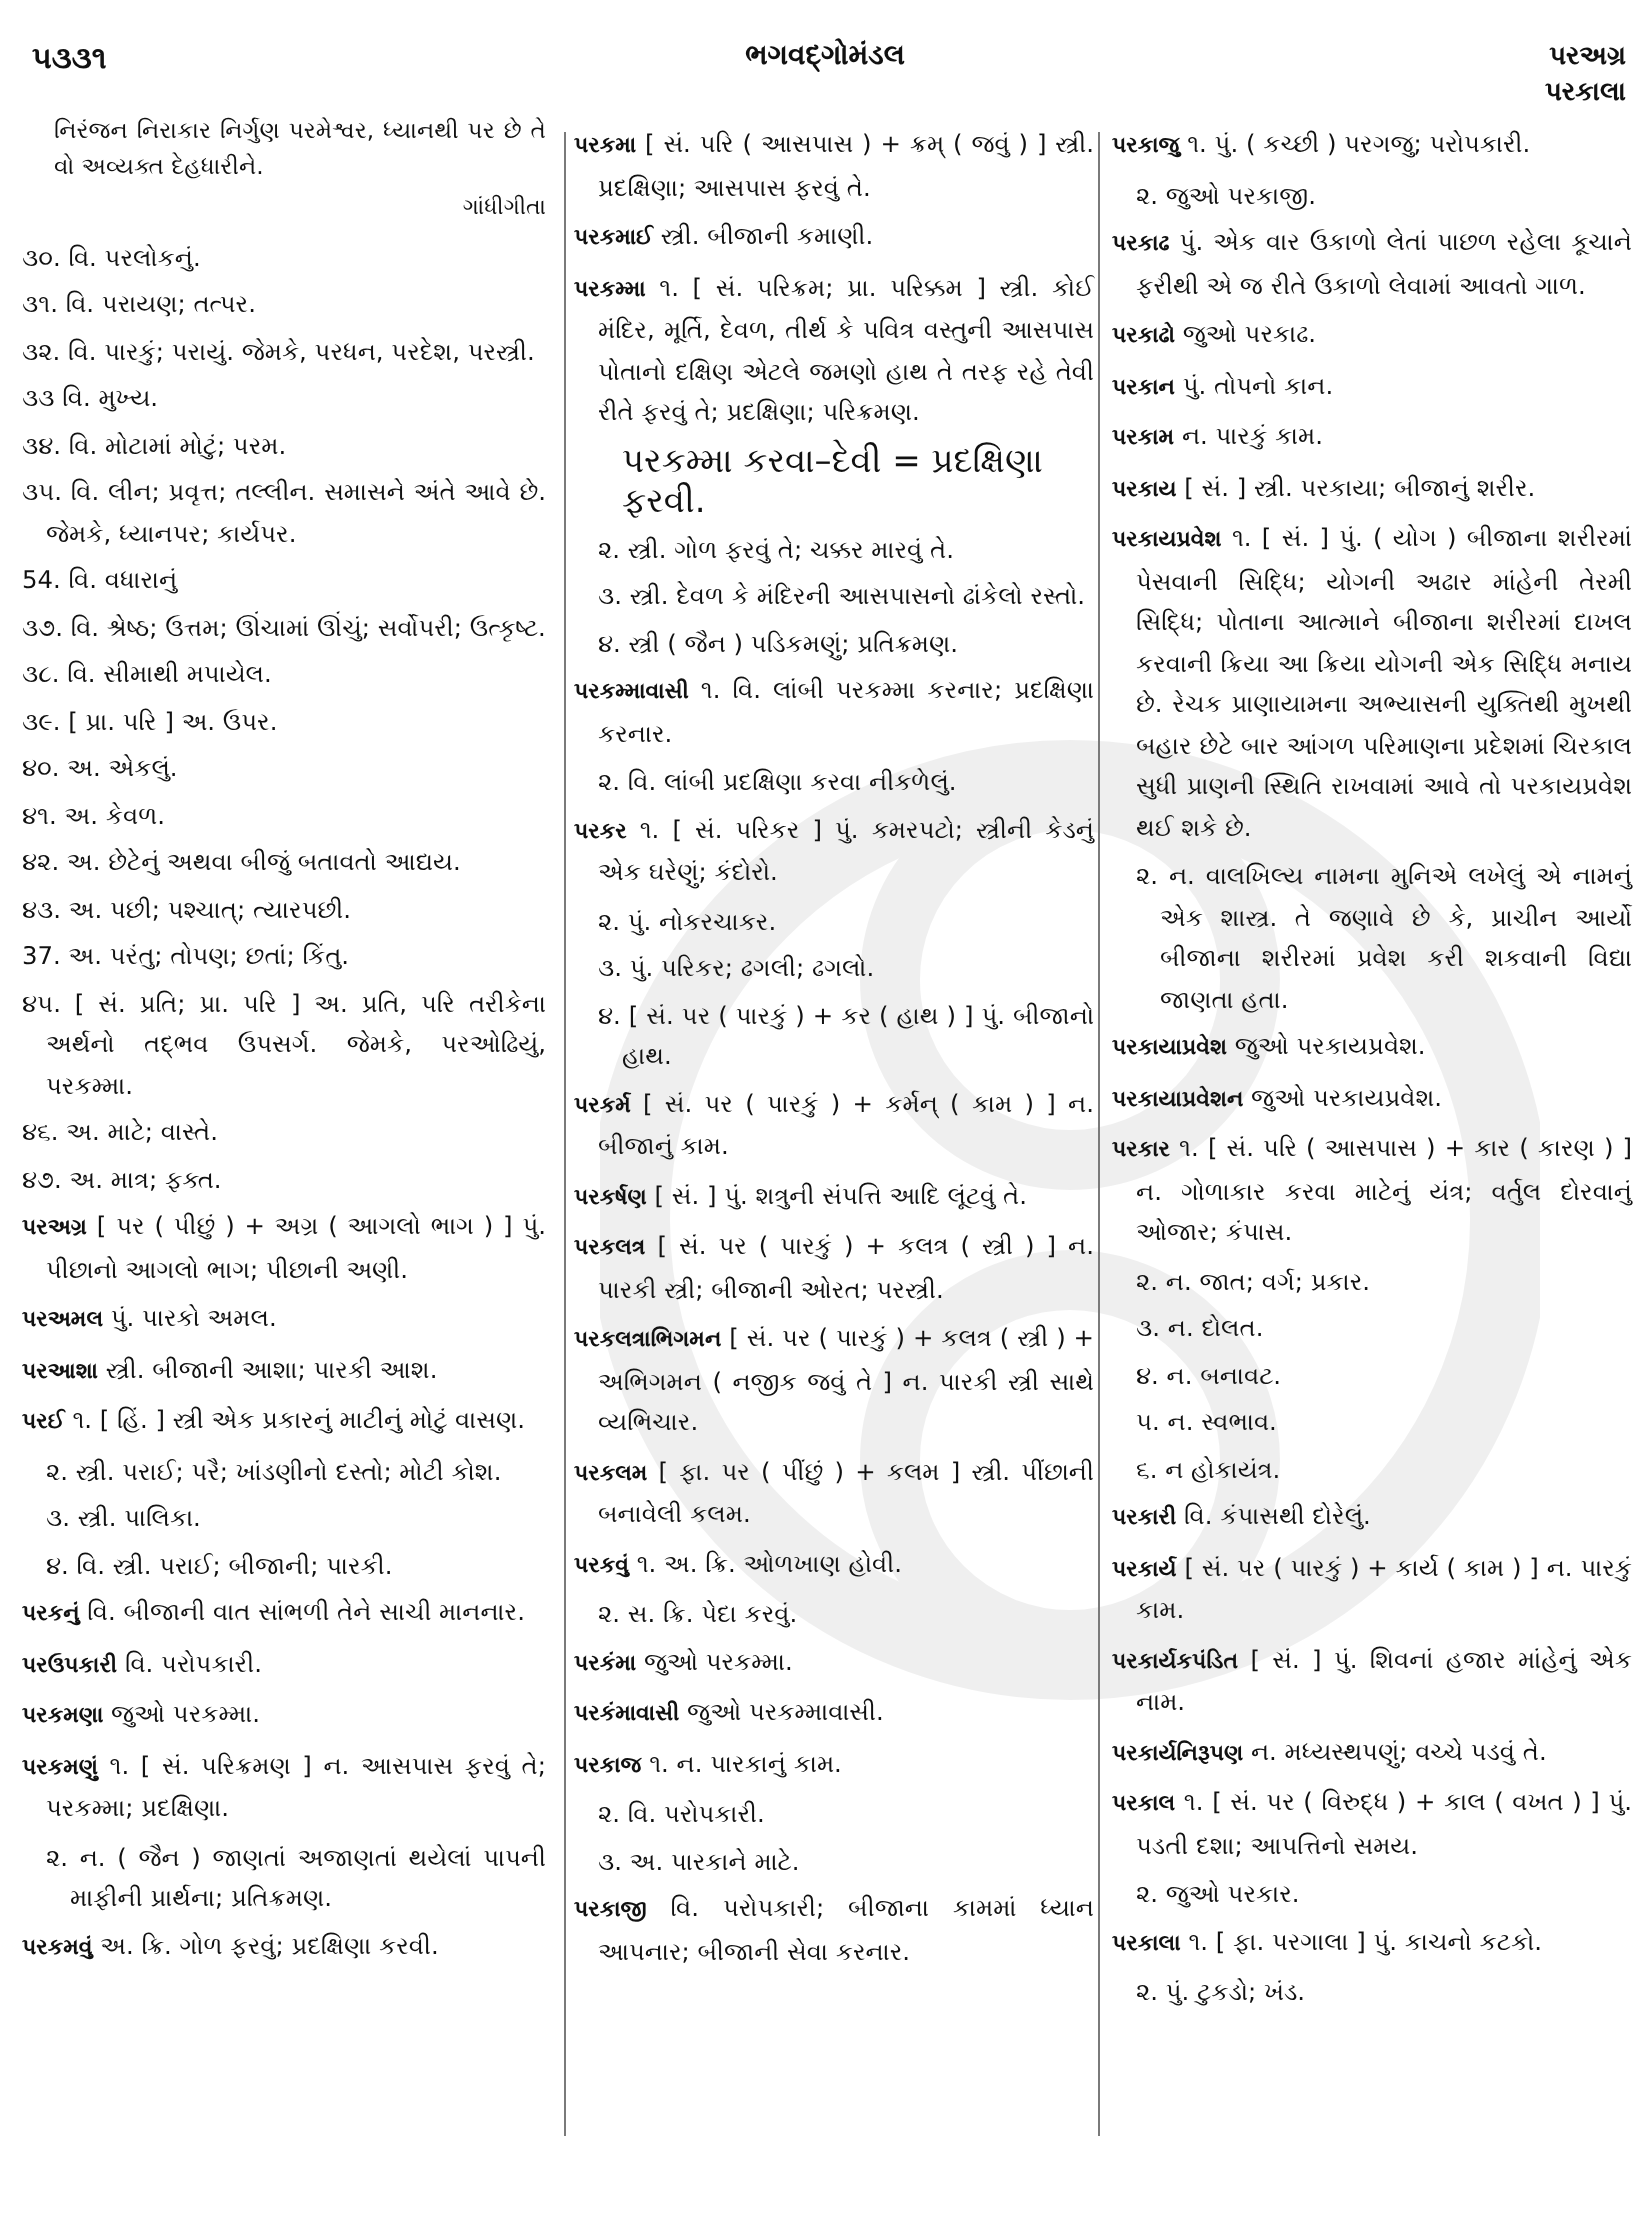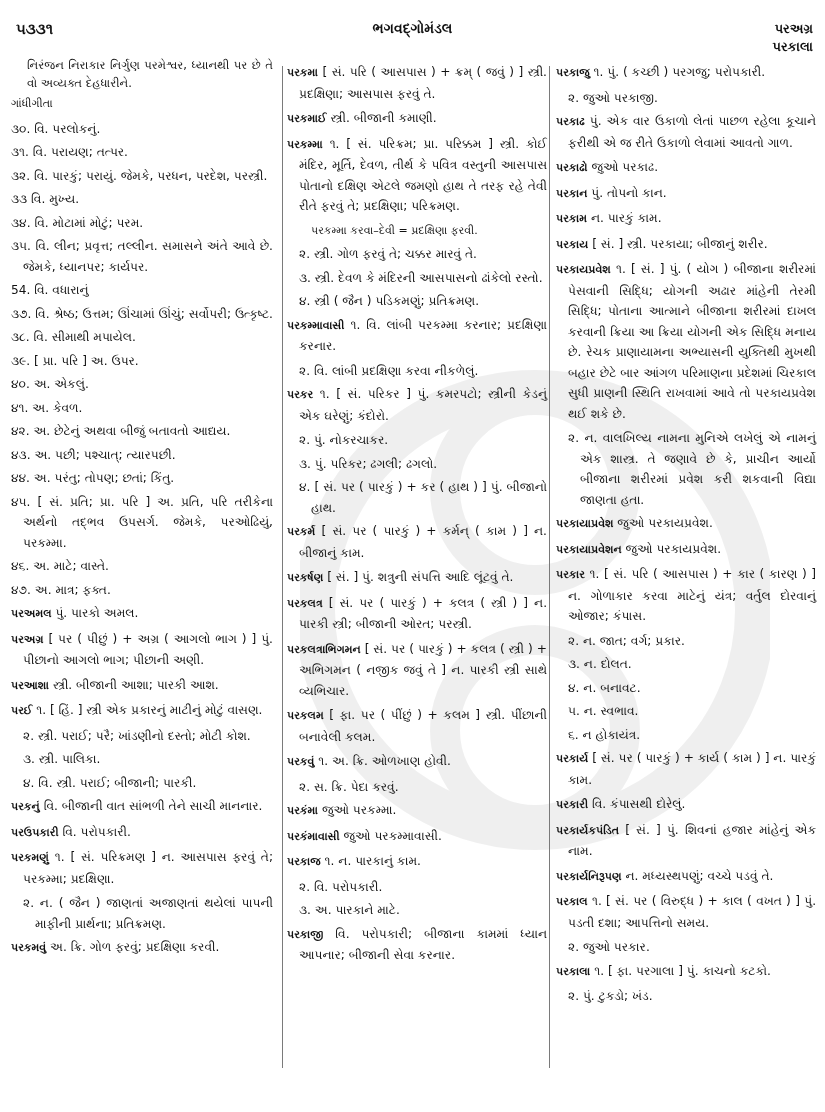--- a/index.html
+++ b/index.html
@@ -41,22 +41,22 @@
     .divider {
       position: absolute; width: 1px; background: #7a7a7a;
     }
     .div-1 { left: 282px; top: 66px; height: 1002px; }
     .div-2 { left: 549px; top: 66px; height: 1002px; }
     .entry { padding-left: 12px; text-indent: -12px; margin-bottom: 4px; text-align: justify; }
     .sense { padding-left: 12px; text-indent: -12px; margin-bottom: 3px; text-align: justify; }
     .sense-in { padding-left: 24px; text-indent: -12px; margin-bottom: 3px; text-align: justify; }
     .hw { font-weight: bold; font-size: 11px; }
     .quote { padding-left: 16px; margin-top: 12px; margin-bottom: 2px; text-align: justify; font-size: 11.6px; line-height: 18px; }
-    .quote-src { font-size: 11px; margin-bottom: 4px; }
-    .idiom { padding-left: 24px; margin-bottom: 3px; font-size: 11px; }
+    .quote-src { text-align: right; font-size: 11px; margin-bottom: 4px; }
+    .idiom { padding-left: 24px; margin-bottom: 3px; font-size: 17px; }
   </style>
 </head>
 <body>
 
 <svg class="watermark" viewBox="0 0 470 700">
   <circle cx="235" cy="350" r="220" fill="none" stroke="#000" stroke-width="40"></circle>
   <circle cx="235" cy="230" r="90" fill="none" stroke="#000" stroke-width="30"></circle>
   <circle cx="235" cy="470" r="90" fill="none" stroke="#000" stroke-width="30"></circle>
 </svg>
 
@@ -82,34 +82,35 @@
   <div class="sense">૩૪. વિ. મોટામાં મોટું; પરમ.</div>
   <div class="sense">૩૫. વિ. લીન; પ્રવૃત્ત; તલ્લીન. સમાસને અંતે આવે છે. જેમકે, ધ્યાનપર; કાર્યપર.</div>
   <div class="sense">54. વિ. વધારાનું</div>
   <div class="sense">૩૭. વિ. શ્રેષ્ઠ; ઉત્તમ; ઊંચામાં ઊંચું; સર્વોપરી; ઉત્કૃષ્ટ.</div>
   <div class="sense">૩૮. વિ. સીમાથી મપાયેલ.</div>
   <div class="sense">૩૯. [ પ્રા. પરિ ] અ. ઉપર.</div>
   <div class="sense">૪૦. અ. એકલું.</div>
   <div class="sense">૪૧. અ. કેવળ.</div>
   <div class="sense">૪૨. અ. છેટેનું અથવા બીજું બતાવતો આદ્યય.</div>
   <div class="sense">૪૩. અ. પછી; પશ્ચાત્; ત્યારપછી.</div>
-  <div class="sense">૪૪. અ. પરંતુ; તોપણ; છતાં; કિંતુ.</div>
+  <div class="sense">37. અ. પરંતુ; તોપણ; છતાં; કિંતુ.</div>
   <div class="sense">૪૫. [ સં. પ્રતિ; પ્રા. પરિ ] અ. પ્રતિ, પરિ તરીકેના અર્થનો તદ્ભવ ઉપસર્ગ. જેમકે, પરઓઢિયું, પરકમ્મા.</div>
   <div class="sense">૪૬. અ. માટે; વાસ્તે.</div>
   <div class="sense">૪૭. અ. માત્ર; ફક્ત.</div>
 
+  <div class="entry"><span class="hw">પરઅગ્ર</span> <span>[ પર ( પીછું ) + અગ્ર ( આગલો ભાગ ) ] પું. પીછાનો આગલો ભાગ; પીછાની અણી.</span></div>
   <div class="entry"><span class="hw">પરઅમલ</span> <span>પું. પારકો અમલ.</span></div>
-  <div class="entry"><span class="hw">પરઅગ્ર</span> <span>[ પર ( પીછું ) + અગ્ર ( આગલો ભાગ ) ] પું. પીછાનો આગલો ભાગ; પીછાની અણી.</span></div>
   <div class="entry"><span class="hw">પરઆશા</span> <span>સ્ત્રી. બીજાની આશા; પારકી આશ.</span></div>
   <div class="entry"><span class="hw">પરઈ</span> <span>૧. [ હિં. ] સ્ત્રી એક પ્રકારનું માટીનું મોટું વાસણ.</span></div>
   <div class="sense-in">૨. સ્ત્રી. પરાઈ; પરૈ; ખાંડણીનો દસ્તો; મોટી કોશ.</div>
   <div class="sense-in">૩. સ્ત્રી. પાલિકા.</div>
   <div class="sense-in">૪. વિ. સ્ત્રી. પરાઈ; બીજાની; પારકી.</div>
   <div class="entry"><span class="hw">પરકનું</span> <span>વિ. બીજાની વાત સાંભળી તેને સાચી માનનાર.</span></div>
   <div class="entry"><span class="hw">પરઉપકારી</span> <span>વિ. પરોપકારી.</span></div>
+  <div class="entry"><span class="hw">પરકમણા</span> <span>જુઓ પરકમ્મા.</span></div>
   <div class="entry"><span class="hw">પરકમણું</span> <span>૧. [ સં. પરિક્રમણ ] ન. આસપાસ ફરવું તે; પરકમ્મા; પ્રદક્ષિણા.</span></div>
   <div class="sense-in">૨. ન. ( જૈન ) જાણતાં અજાણતાં થયેલાં પાપની માફીની પ્રાર્થના; પ્રતિક્રમણ.</div>
   <div class="entry"><span class="hw">પરકમવું</span> <span>અ. ક્રિ. ગોળ ફરવું; પ્રદક્ષિણા કરવી.</span></div>
 </div>
 
 <div class="col col-mid" style="top:62px;">
   <div class="entry"><span class="hw">પરકમા</span> <span>[ સં. પરિ ( આસપાસ ) + ક્રમ્ ( જવું ) ] સ્ત્રી. પ્રદક્ષિણા; આસપાસ ફરવું તે.</span></div>
   <div class="entry"><span class="hw">પરકમાઈ</span> <span>સ્ત્રી. બીજાની કમાણી.</span></div>
   <div class="entry"><span class="hw">પરકમ્મા</span> <span>૧. [ સં. પરિક્રમ; પ્રા. પરિક્કમ ] સ્ત્રી. કોઈ મંદિર, મૂર્તિ, દેવળ, તીર્થ કે પવિત્ર વસ્તુની આસપાસ પોતાનો દક્ષિણ એટલે જમણો હાથ તે તરફ રહે તેવી રીતે ફરવું તે; પ્રદક્ષિણા; પરિક્રમણ.</span></div>
   <div class="idiom">પરકમ્મા કરવા–દેવી = પ્રદક્ષિણા ફરવી.</div>
@@ -148,21 +149,21 @@
   <div class="entry"><span class="hw">પરકાયપ્રવેશ</span> <span>૧. [ સં. ] પું. ( યોગ ) બીજાના શરીરમાં પેસવાની સિદ્ધિ; યોગની અઢાર માંહેની તેરમી સિદ્ધિ; પોતાના આત્માને બીજાના શરીરમાં દાખલ કરવાની ક્રિયા આ ક્રિયા યોગની એક સિદ્ધિ મનાય છે. રેચક પ્રાણાયામના અભ્યાસની યુક્તિથી મુખથી બહાર છેટે બાર આંગળ પરિમાણના પ્રદેશમાં ચિરકાલ સુધી પ્રાણની સ્થિતિ રાખવામાં આવે તો પરકાયપ્રવેશ થઈ શકે છે.</span></div>
   <div class="sense-in">૨. ન. વાલખિલ્ય નામના મુનિએ લખેલું એ નામનું એક શાસ્ત્ર. તે જણાવે છે કે, પ્રાચીન આર્યો બીજાના શરીરમાં પ્રવેશ કરી શકવાની વિદ્યા જાણતા હતા.</div>
   <div class="entry"><span class="hw">પરકાયાપ્રવેશ</span> <span>જુઓ પરકાયપ્રવેશ.</span></div>
   <div class="entry"><span class="hw">પરકાયાપ્રવેશન</span> <span>જુઓ પરકાયપ્રવેશ.</span></div>
   <div class="entry"><span class="hw">પરકાર</span> <span>૧. [ સં. પરિ ( આસપાસ ) + કાર ( કારણ ) ] ન. ગોળાકાર કરવા માટેનું યંત્ર; વર્તુલ દોરવાનું ઓજાર; કંપાસ.</span></div>
   <div class="sense-in">૨. ન. જાત; વર્ગ; પ્રકાર.</div>
   <div class="sense-in">૩. ન. દોલત.</div>
   <div class="sense-in">૪. ન. બનાવટ.</div>
   <div class="sense-in">૫. ન. સ્વભાવ.</div>
   <div class="sense-in">૬. ન હોકાયંત્ર.</div>
+  <div class="entry"><span class="hw">પરકારી</span> <span>વિ. કંપાસથી દોરેલું.</span></div>
   <div class="entry"><span class="hw">પરકાર્ય</span> <span>[ સં. પર ( પારકું ) + કાર્ય ( કામ ) ] ન. પારકું કામ.</span></div>
-  <div class="entry"><span class="hw">પરકારી</span> <span>વિ. કંપાસથી દોરેલું.</span></div>
   <div class="entry"><span class="hw">પરકાર્યકપંડિત</span> <span>[ સં. ] પું. શિવનાં હજાર માંહેનું એક નામ.</span></div>
   <div class="entry"><span class="hw">પરકાર્યનિરૂપણ</span> <span>ન. મધ્યસ્થપણું; વચ્ચે પડવું તે.</span></div>
   <div class="entry"><span class="hw">પરકાલ</span> <span>૧. [ સં. પર ( વિરુદ્ધ ) + કાલ ( વખત ) ] પું. પડતી દશા; આપત્તિનો સમય.</span></div>
   <div class="sense-in">૨. જુઓ પરકાર.</div>
   <div class="entry"><span class="hw">પરકાલા</span> <span>૧. [ ફા. પરગાલા ] પું. કાચનો કટકો.</span></div>
   <div class="sense-in">૨. પું. ટુકડો; ખંડ.</div>
 </div>
 
 </body></html>

